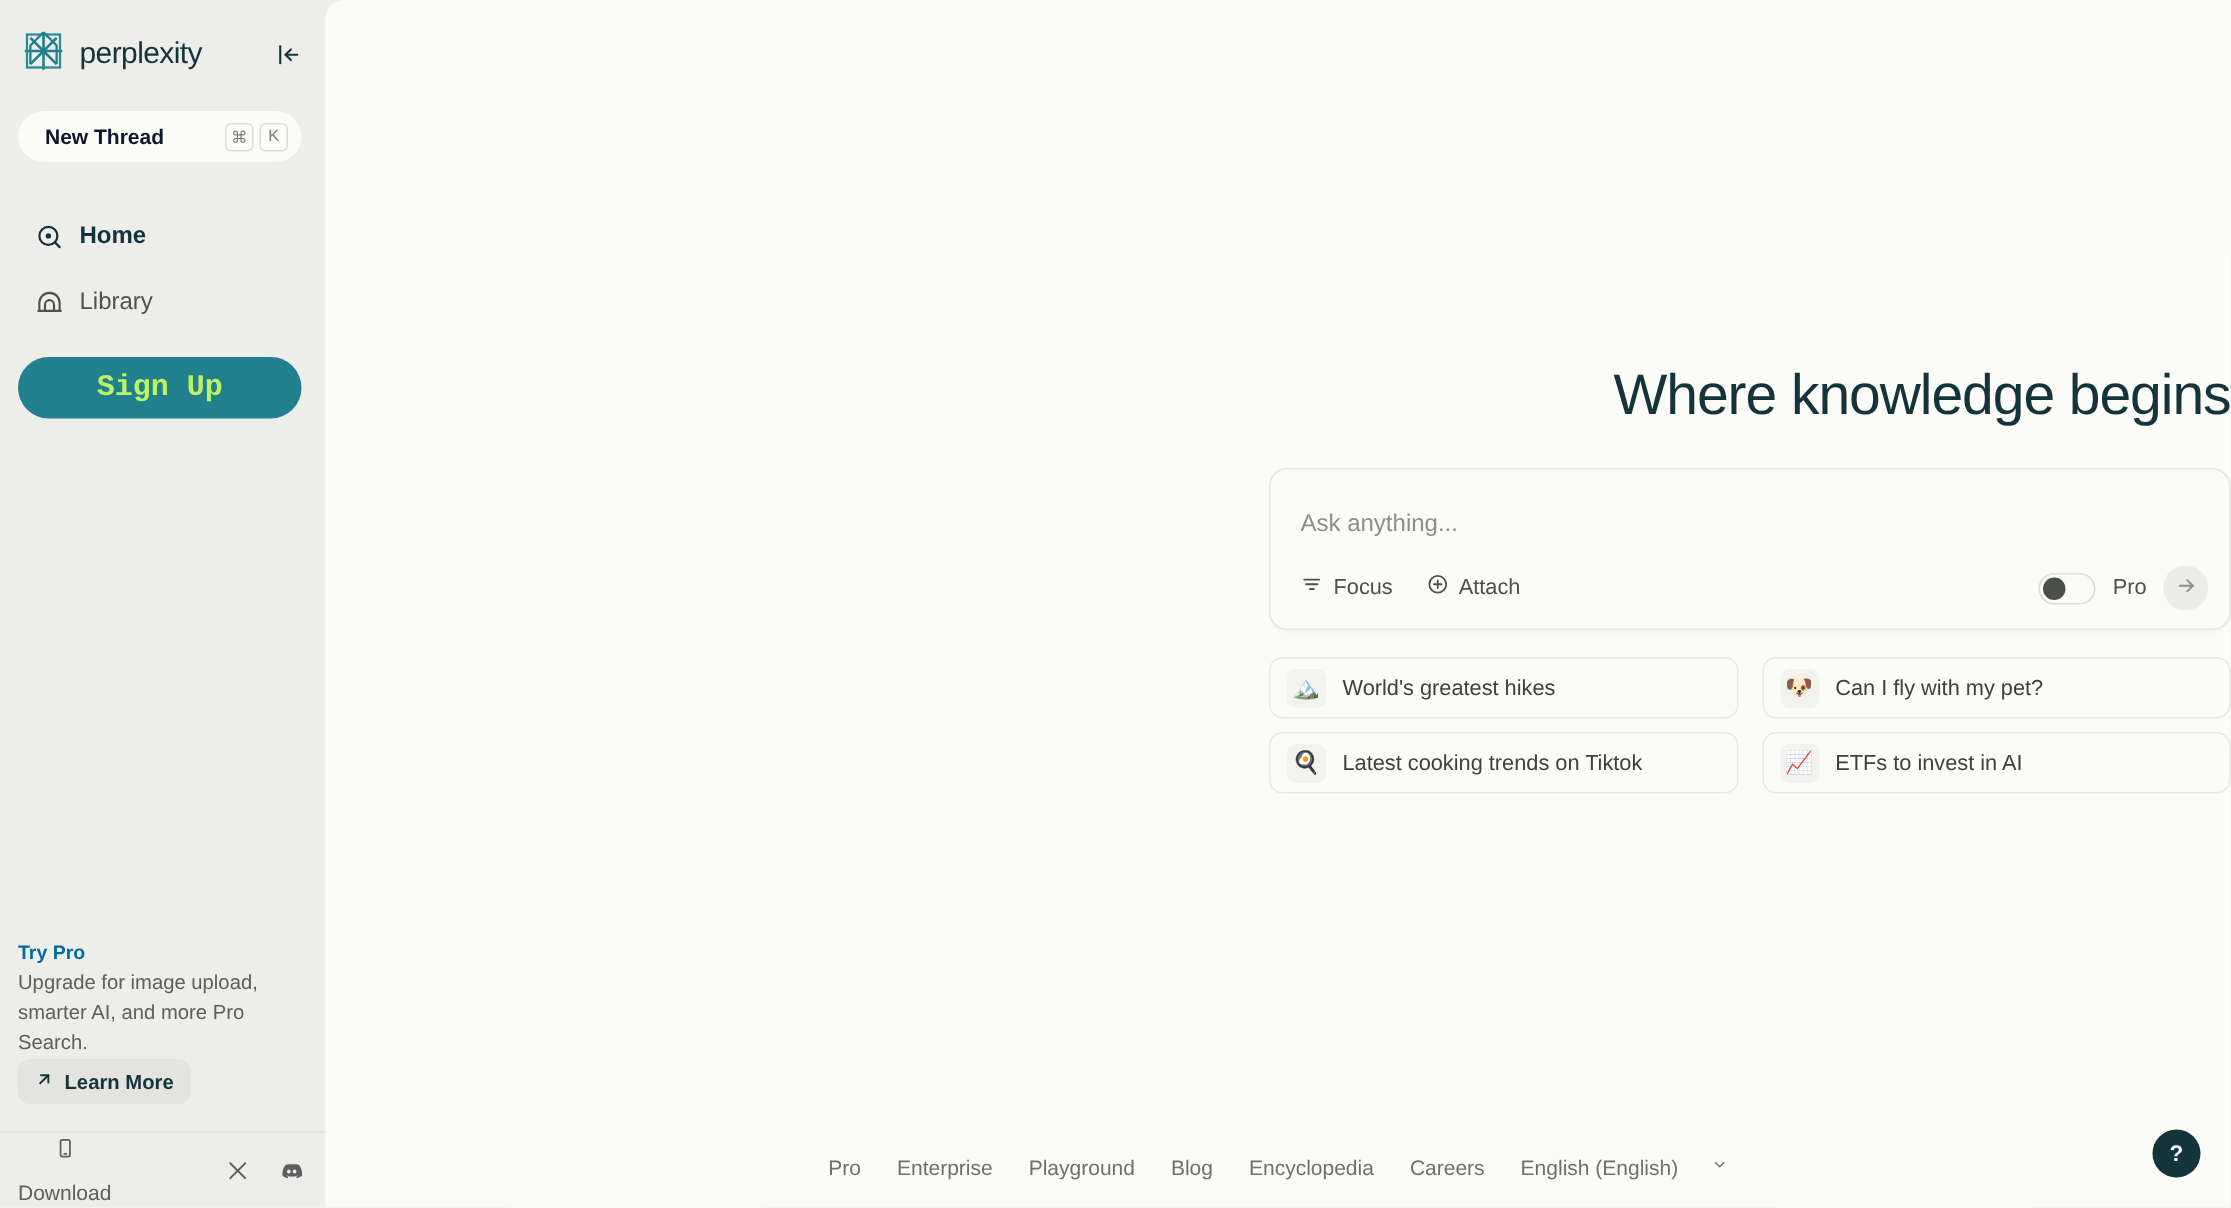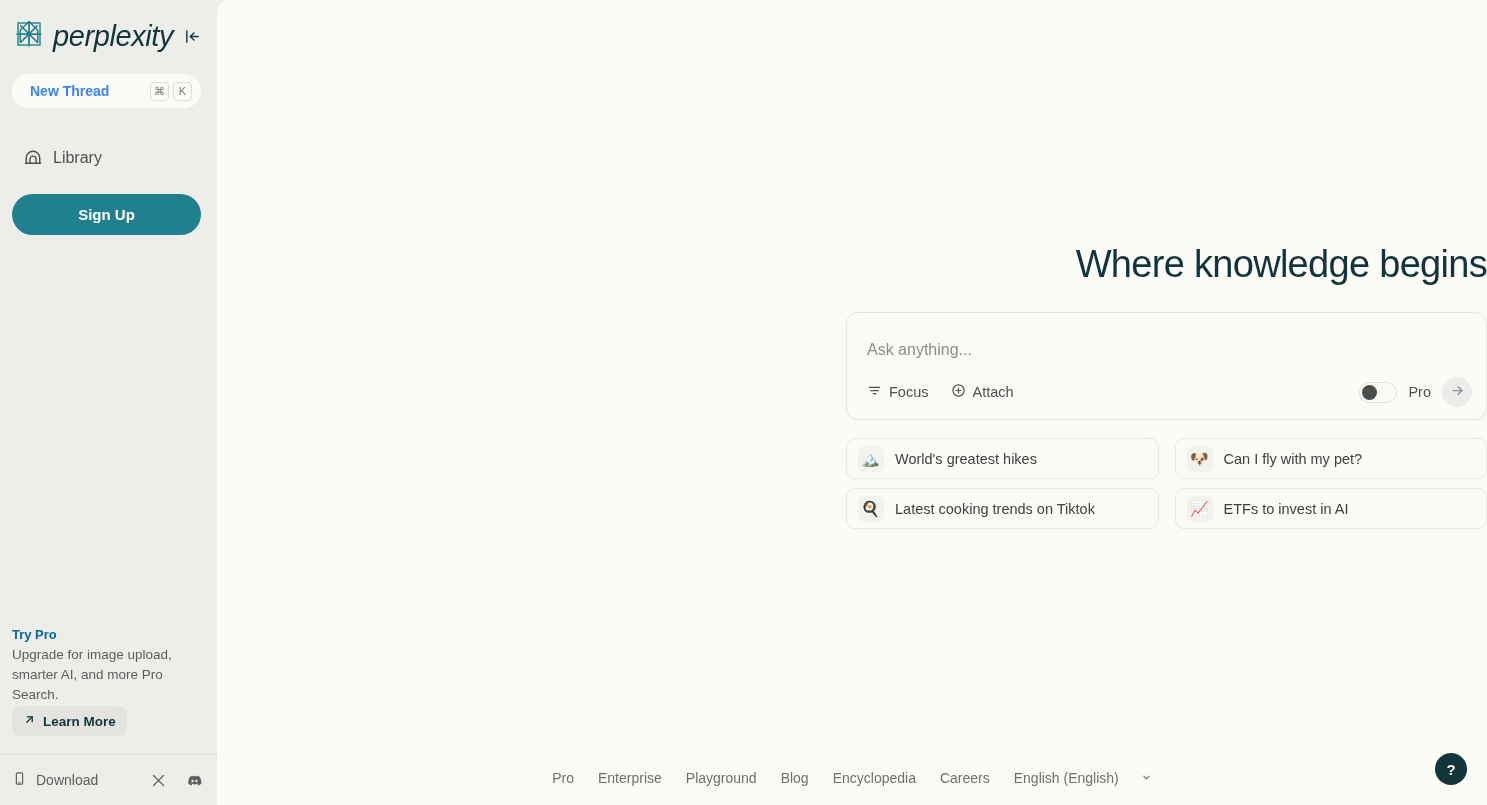--- a/index.html
+++ b/index.html
@@ -14,72 +14,72 @@
   
   .sidebar {
     width: 217px; height: 805px; flex: 0 0 217px;
     background: #edeeea;
     display: flex; flex-direction: column;
     position: relative;
   }
   .sb-top { padding: 16px 12px 0 12px; }
   .brand-row { display: flex; align-items: center; justify-content: space-between; height: 40px; padding: 0 2px; }
   .brand { display: flex; align-items: center; gap: 9px; }
-  .brand-name { font-size: 29px; color: #13343b; letter-spacing: -0.4px; font-style: italic; }
+  .brand-name { font-size: 20px; color: #13343b; letter-spacing: -0.4px; }
   .collapse-btn { width: 22px; height: 22px; display: flex; align-items: center; justify-content: center; cursor: pointer; color: #13343b; }
 
   .newthread {
     margin-top: 18px; height: 34px; border-radius: 17px;
     background: #fbfbf8; display: flex; align-items: center;
     justify-content: space-between; padding: 0 9px 0 18px;
     cursor: pointer; width: 189px;
   }
-  .newthread-label { font-size: 14px; color: #3b82f6; font-weight: bold; }
+  .newthread-label { font-size: 14px; color: #0f172a; font-weight: bold; }
   .keys { display: flex; gap: 4px; }
   .key {
     min-width: 19px; height: 19px; border: 1px solid #dcddd8; border-radius: 4px;
     display: flex; align-items: center; justify-content: center;
     font-size: 11px; color: #7a7d78; background: #fbfbf8; padding: 0 3px;
   }
 
   .nav { margin-top: 28px; display: flex; flex-direction: column; gap: 0; padding: 0 2px; }
   .nav-item {
     display: flex; align-items: center; gap: 11px; height: 44px;
     cursor: pointer; padding-left: 10px;
   }
   .nav-label { font-size: 16px; color: #4b5250; }
   .nav-item.active .nav-label { color: #13343b; font-weight: bold; }
   .nav-item.active .nav-icon { color: #13343b; }
   .nav-icon { width: 18px; height: 18px; display: flex; align-items: center; justify-content: center; color: #4b5250; flex: 0 0 18px; }
 
   .signup {
     margin: 14px 12px 0 12px; height: 41px; border-radius: 21px;
-    background: #20808d; color: #ffffff; border: 0;
-    font-size: 15px; font-weight: bold; cursor: pointer;
+    background: #20808d; color: #bef264; border: 0;
+    font-size: 20px; font-weight: bold; cursor: pointer;
     display: flex; align-items: center; justify-content: center;
-    font-family: Liberation Sans, sans-serif; width: 189px;
+    font-family: Liberation Mono, monospace; width: 189px;
   }
 
   .sb-spacer { flex: 1 1 auto; }
 
   .trypro { padding: 0 12px 0 12px; }
   .trypro-title { font-size: 13px; font-weight: bold; color: #0369a1; }
   .trypro-desc { font-size: 13.5px; color: #5b605e; line-height: 20px; margin-top: 3px; max-width: 180px; }
   .learnmore {
     margin-top: 1px; display: inline-flex; align-items: center; gap: 7px;
     background: #e3e4e0; border-radius: 8px; padding: 7px 11px;
     font-size: 13.5px; font-weight: bold; color: #13343b; cursor: pointer;
   }
 
   .sb-divider { margin: 18px 0 0 0; height: 1px; background: #dfe0dc; }
   .sb-bottom {
     height: 50px; display: flex; align-items: center;
     justify-content: space-between; padding: 0 14px 0 12px;
   }
-  .download { display: flex; align-items: center; gap: 9px; cursor: pointer; }
+  .download { display: flex; align-items: center; gap: 9px; cursor: pointer; flex-direction: column; }
   .download-label { font-size: 14px; color: #5b605e; }
   .socials { display: flex; align-items: center; gap: 20px; }
   .social { cursor: pointer; color: #5b605e; display: flex; align-items: center; }
 
   
   .main {
     flex: 1 1 auto; height: 805px; background: #fbfbf8;
     border-top-left-radius: 12px; border-bottom-left-radius: 0;
     position: relative; display: flex; flex-direction: column;
     align-items: flex-end;
@@ -183,20 +183,30 @@
 
       <div class="newthread">
         <span class="newthread-label">New Thread</span>
         <span class="keys">
           <span class="key">⌘</span>
           <span class="key">K</span>
         </span>
       </div>
 
       <nav class="nav">
+        <div class="nav-item active">
+          <span class="nav-icon">
+            <svg width="18" height="18" viewBox="0 0 24 24" fill="none" stroke="currentColor" stroke-width="2">
+              <circle cx="11" cy="11" r="8"></circle>
+                <circle cx="11" cy="11" r="2.4" fill="currentColor" stroke="none"></circle>
+                <path d="M17 17 L21 21" stroke-linecap="round"></path>
+            </svg>
+          </span>
+          <span class="nav-label">Home</span>
+        </div>
         <div class="nav-item">
           <span class="nav-icon">
             <svg width="18" height="18" viewBox="0 0 24 24" fill="none" stroke="currentColor" stroke-width="1.9" stroke-linecap="round">
               <path d="M3 19 L3 12 A9 9 0 0 1 21 12 L21 19"></path>
                 <path d="M8 19 L8 13.5 A4 4 0 0 1 16 13.5 L16 19"></path>
                 <path d="M2 19 L22 19"></path>
             </svg>
           </span>
           <span class="nav-label">Library</span>
         </div>

